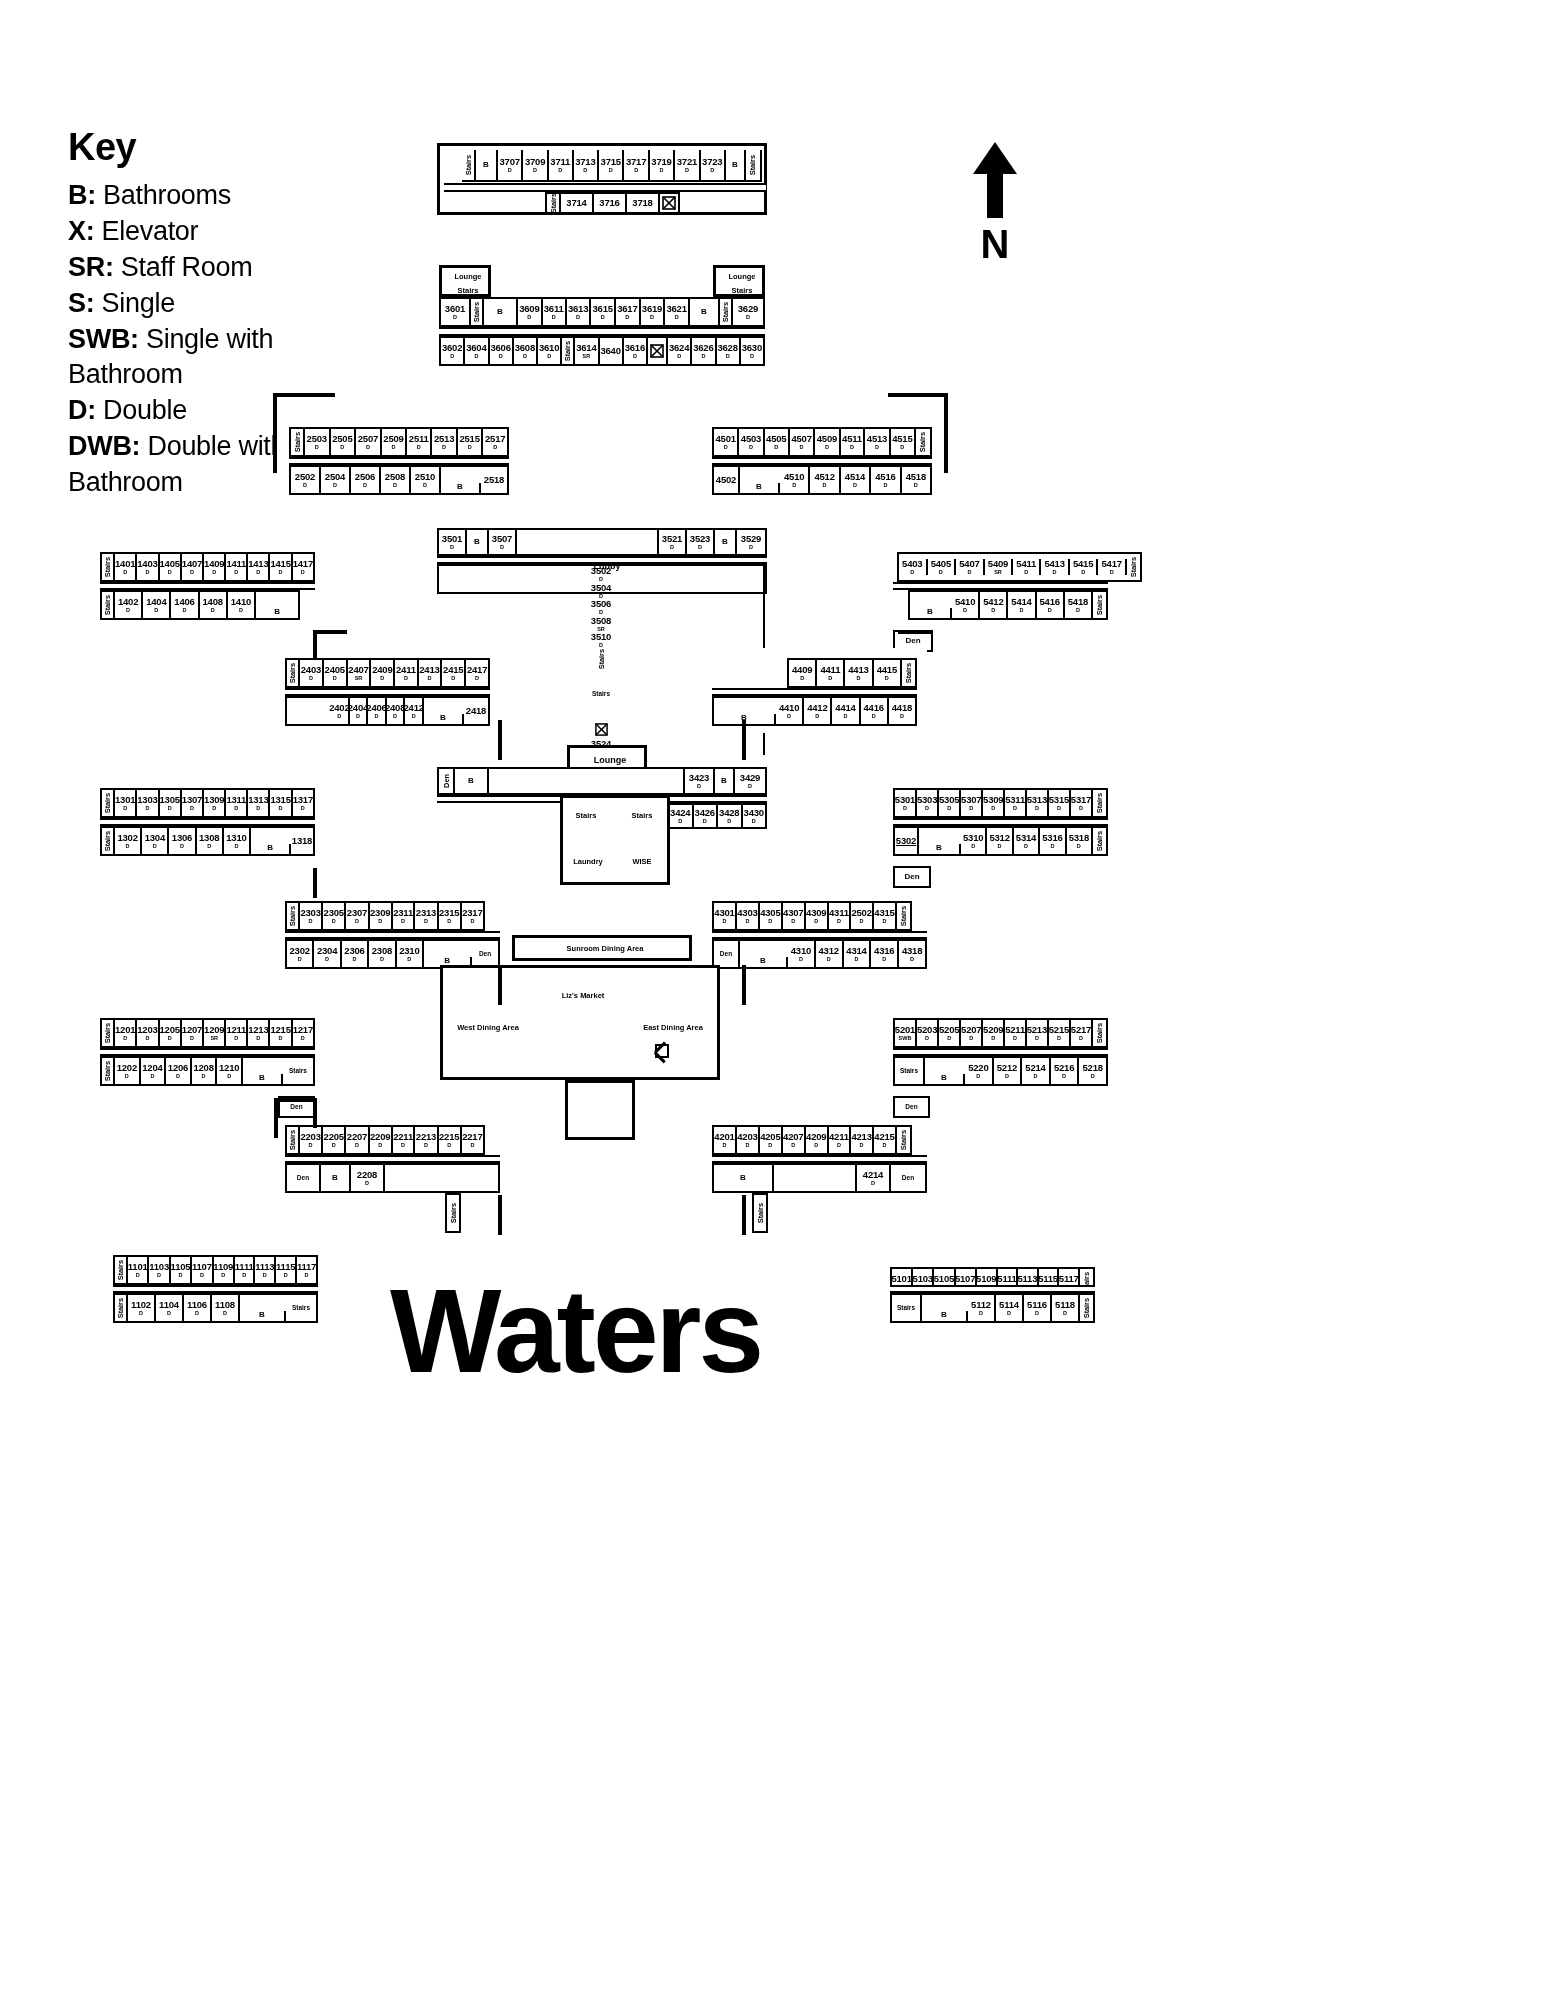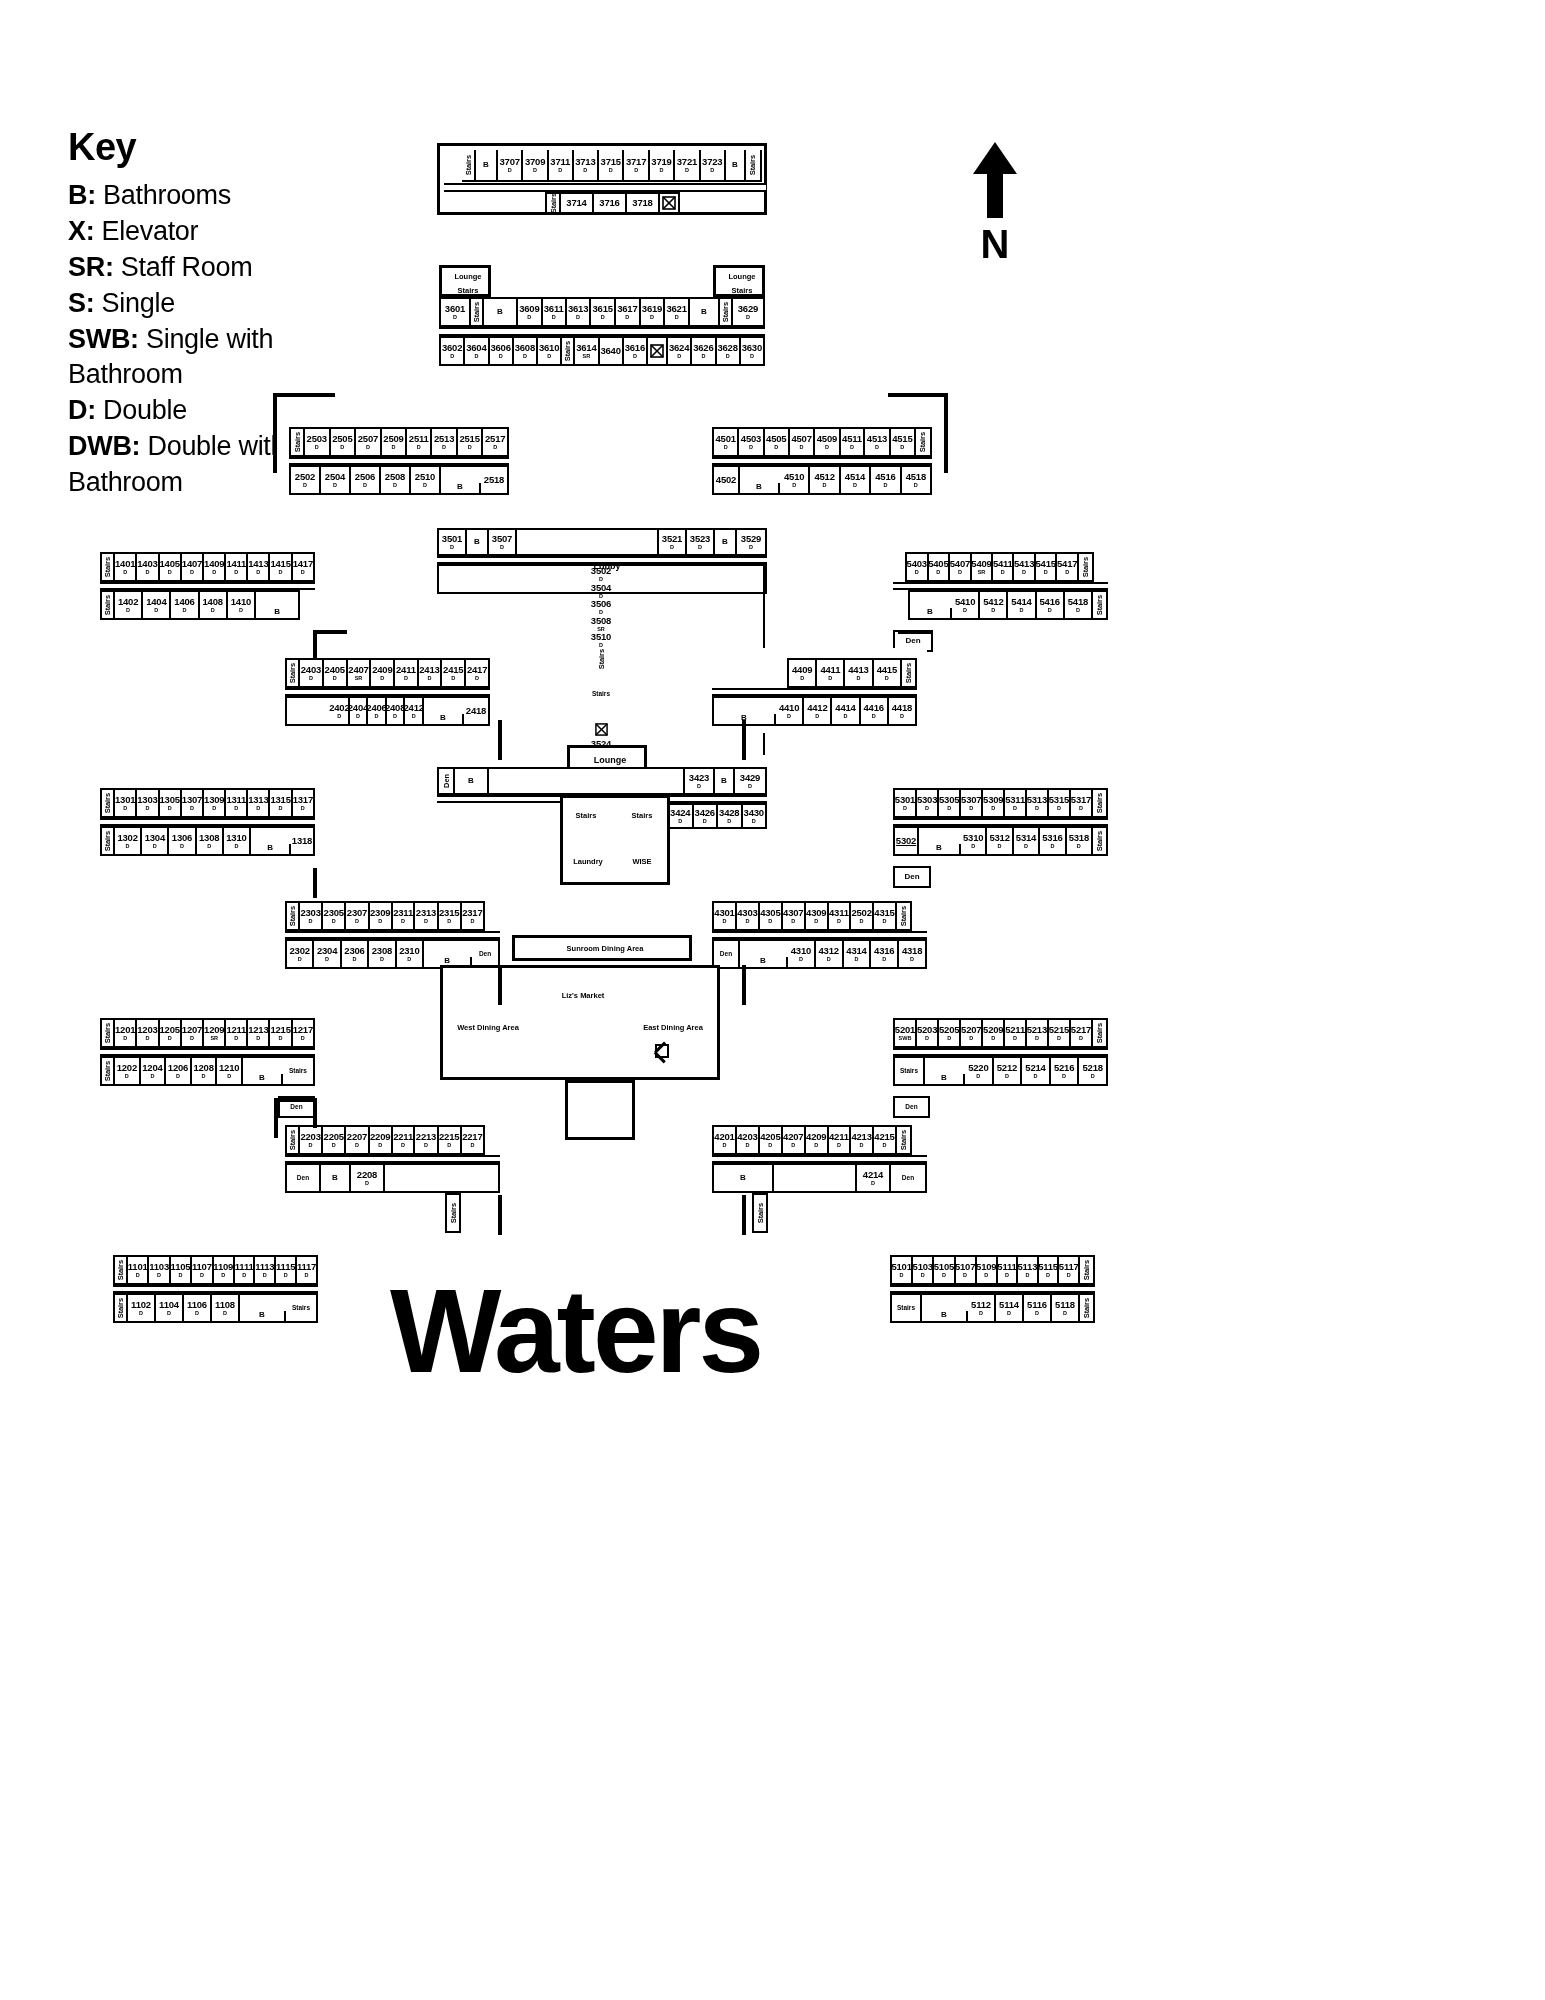--- a/index.html
+++ b/index.html
@@ -561,21 +561,21 @@
           <span class="rn">1410</span>
           <span class="rt">D</span>
         </div>
       <div class="cell" style="flex:0 0 42px;align-self:flex-end;">
           <span class="lbl" style="margin-bottom:2px;">B</span>
         </div>
     </div>
   </div>
 
   <div class="corr" style="left:893px;top:552px;width:215px;height:100px;border:none;">
-    <div class="rowbox" style="left:12px;top:0px;width:189px;height:30px;">
+    <div class="rowbox" style="left:4px;top:0px;width:245px;height:30px;align-items:center;">
       <div class="cell">
           <span class="rn">5403</span>
           <span class="rt">D</span>
         </div>
       <div class="cell">
           <span class="rn">5405</span>
           <span class="rt">D</span>
         </div>
       <div class="cell">
           <span class="rn">5407</span>
@@ -1471,21 +1471,21 @@
       <div class="cell" style="flex:0 0 46px;align-self:flex-end;">
           <span class="lbl" style="margin-bottom:2px;">B</span>
         </div>
       <div class="cell" style="flex:0 0 30px;">
           <span class="lbl sm">Stairs</span>
         </div>
     </div>
   </div>
 
   <div class="corr" style="left:890px;top:1255px;width:205px;height:85px;border:none;">
-    <div class="rowbox" style="left:0px;top:0px;width:205px;height:30px;">
+    <div class="rowbox" style="left:0px;top:12px;width:205px;height:30px;">
       <div class="cell">
           <span class="rn">5101</span>
           <span class="rt">D</span>
         </div>
       <div class="cell">
           <span class="rn">5103</span>
           <span class="rt">D</span>
         </div>
       <div class="cell">
           <span class="rn">5105</span>

